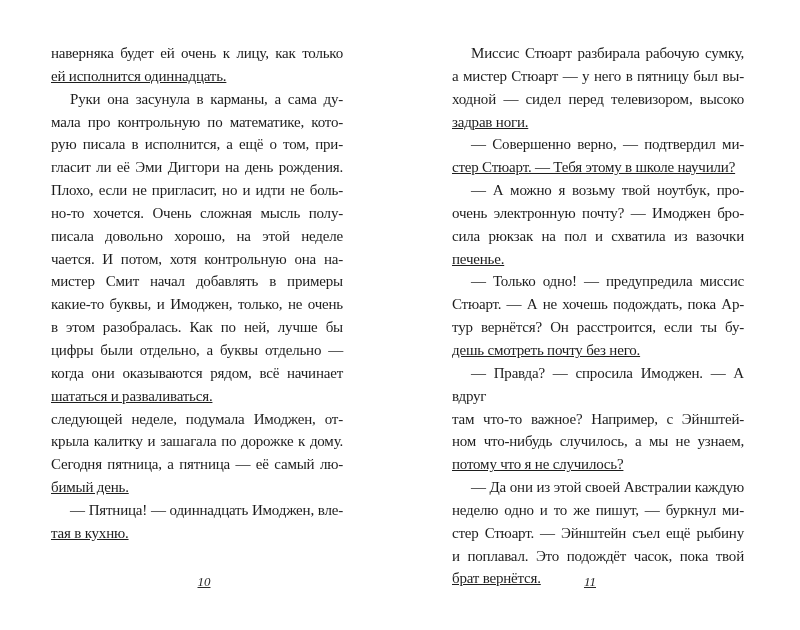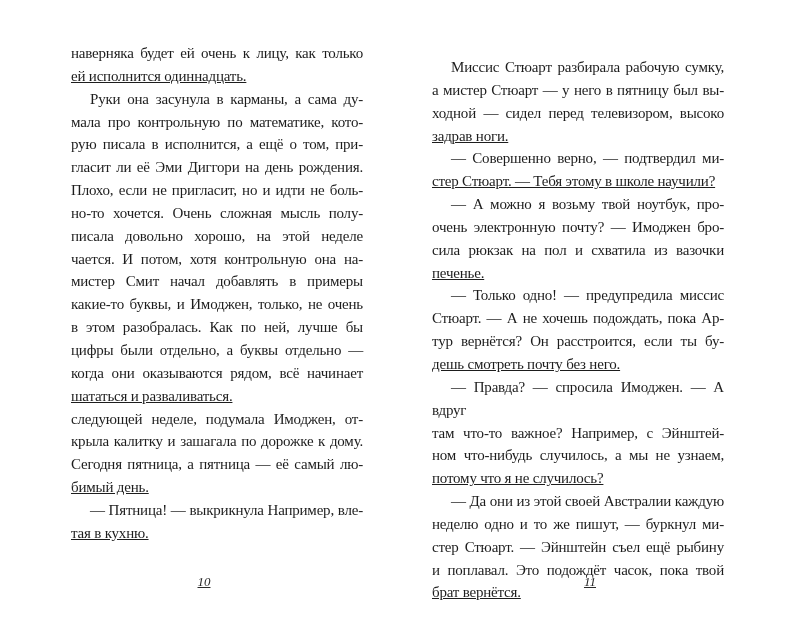--- a/index.html
+++ b/index.html
@@ -24,22 +24,22 @@
     width: 400px;
     height: 630px;
   }
   .page.left  { left: 0; }
   .page.right { left: 400px; }
   .column {
     position: absolute;
     top: 42px;
     width: 292px;
   }
-  .page.left  .column { left: 71px; }
-  .page.right .column { left: 32px; margin-top: 14px; }
+  .page.left  .column { left: 51px; }
+  .page.right .column { left: 52px; }
   .line {
     font-size: 15px;
     line-height: 22.85px;
     letter-spacing: -0.2px;
     color: #1d1d1d;
     text-align: justify;
     text-align-last: justify;
     white-space: normal;
   }
   .line.last { text-align-last: left; text-decoration: underline; }
@@ -76,21 +76,21 @@
         <div class="line">мистер Смит начал добавлять в примеры</div>
         <div class="line">какие-то буквы, и Имоджен, только, не очень</div>
         <div class="line">в этом разобралась. Как по ней, лучше бы</div>
         <div class="line">цифры были отдельно, а буквы отдельно —</div>
         <div class="line">когда они оказываются рядом, всё начинает</div>
         <div class="line last">шататься и разваливаться.</div>
         <div class="line">следующей неделе, подумала Имоджен, от-</div>
         <div class="line">крыла калитку и зашагала по дорожке к дому.</div>
         <div class="line">Сегодня пятница, а пятница — её самый лю-</div>
         <div class="line last">бимый день.</div>
-        <div class="line indent">— Пятница! — выкрикнула Например, вле-</div>
+        <div class="line indent">— Пятница! — одиннадцать Имоджен, вле-</div>
         <div class="line last">тая в кухню.</div>
       </div>
     <div class="folio">10</div>
   </section>
   <section class="page right">
     <div class="column">
         <div class="line indent">Миссис Стюарт разбирала рабочую сумку,</div>
         <div class="line">а мистер Стюарт — у него в пятницу был вы-</div>
         <div class="line">ходной — сидел перед телевизором, высоко</div>
         <div class="line last">задрав ноги.</div>

